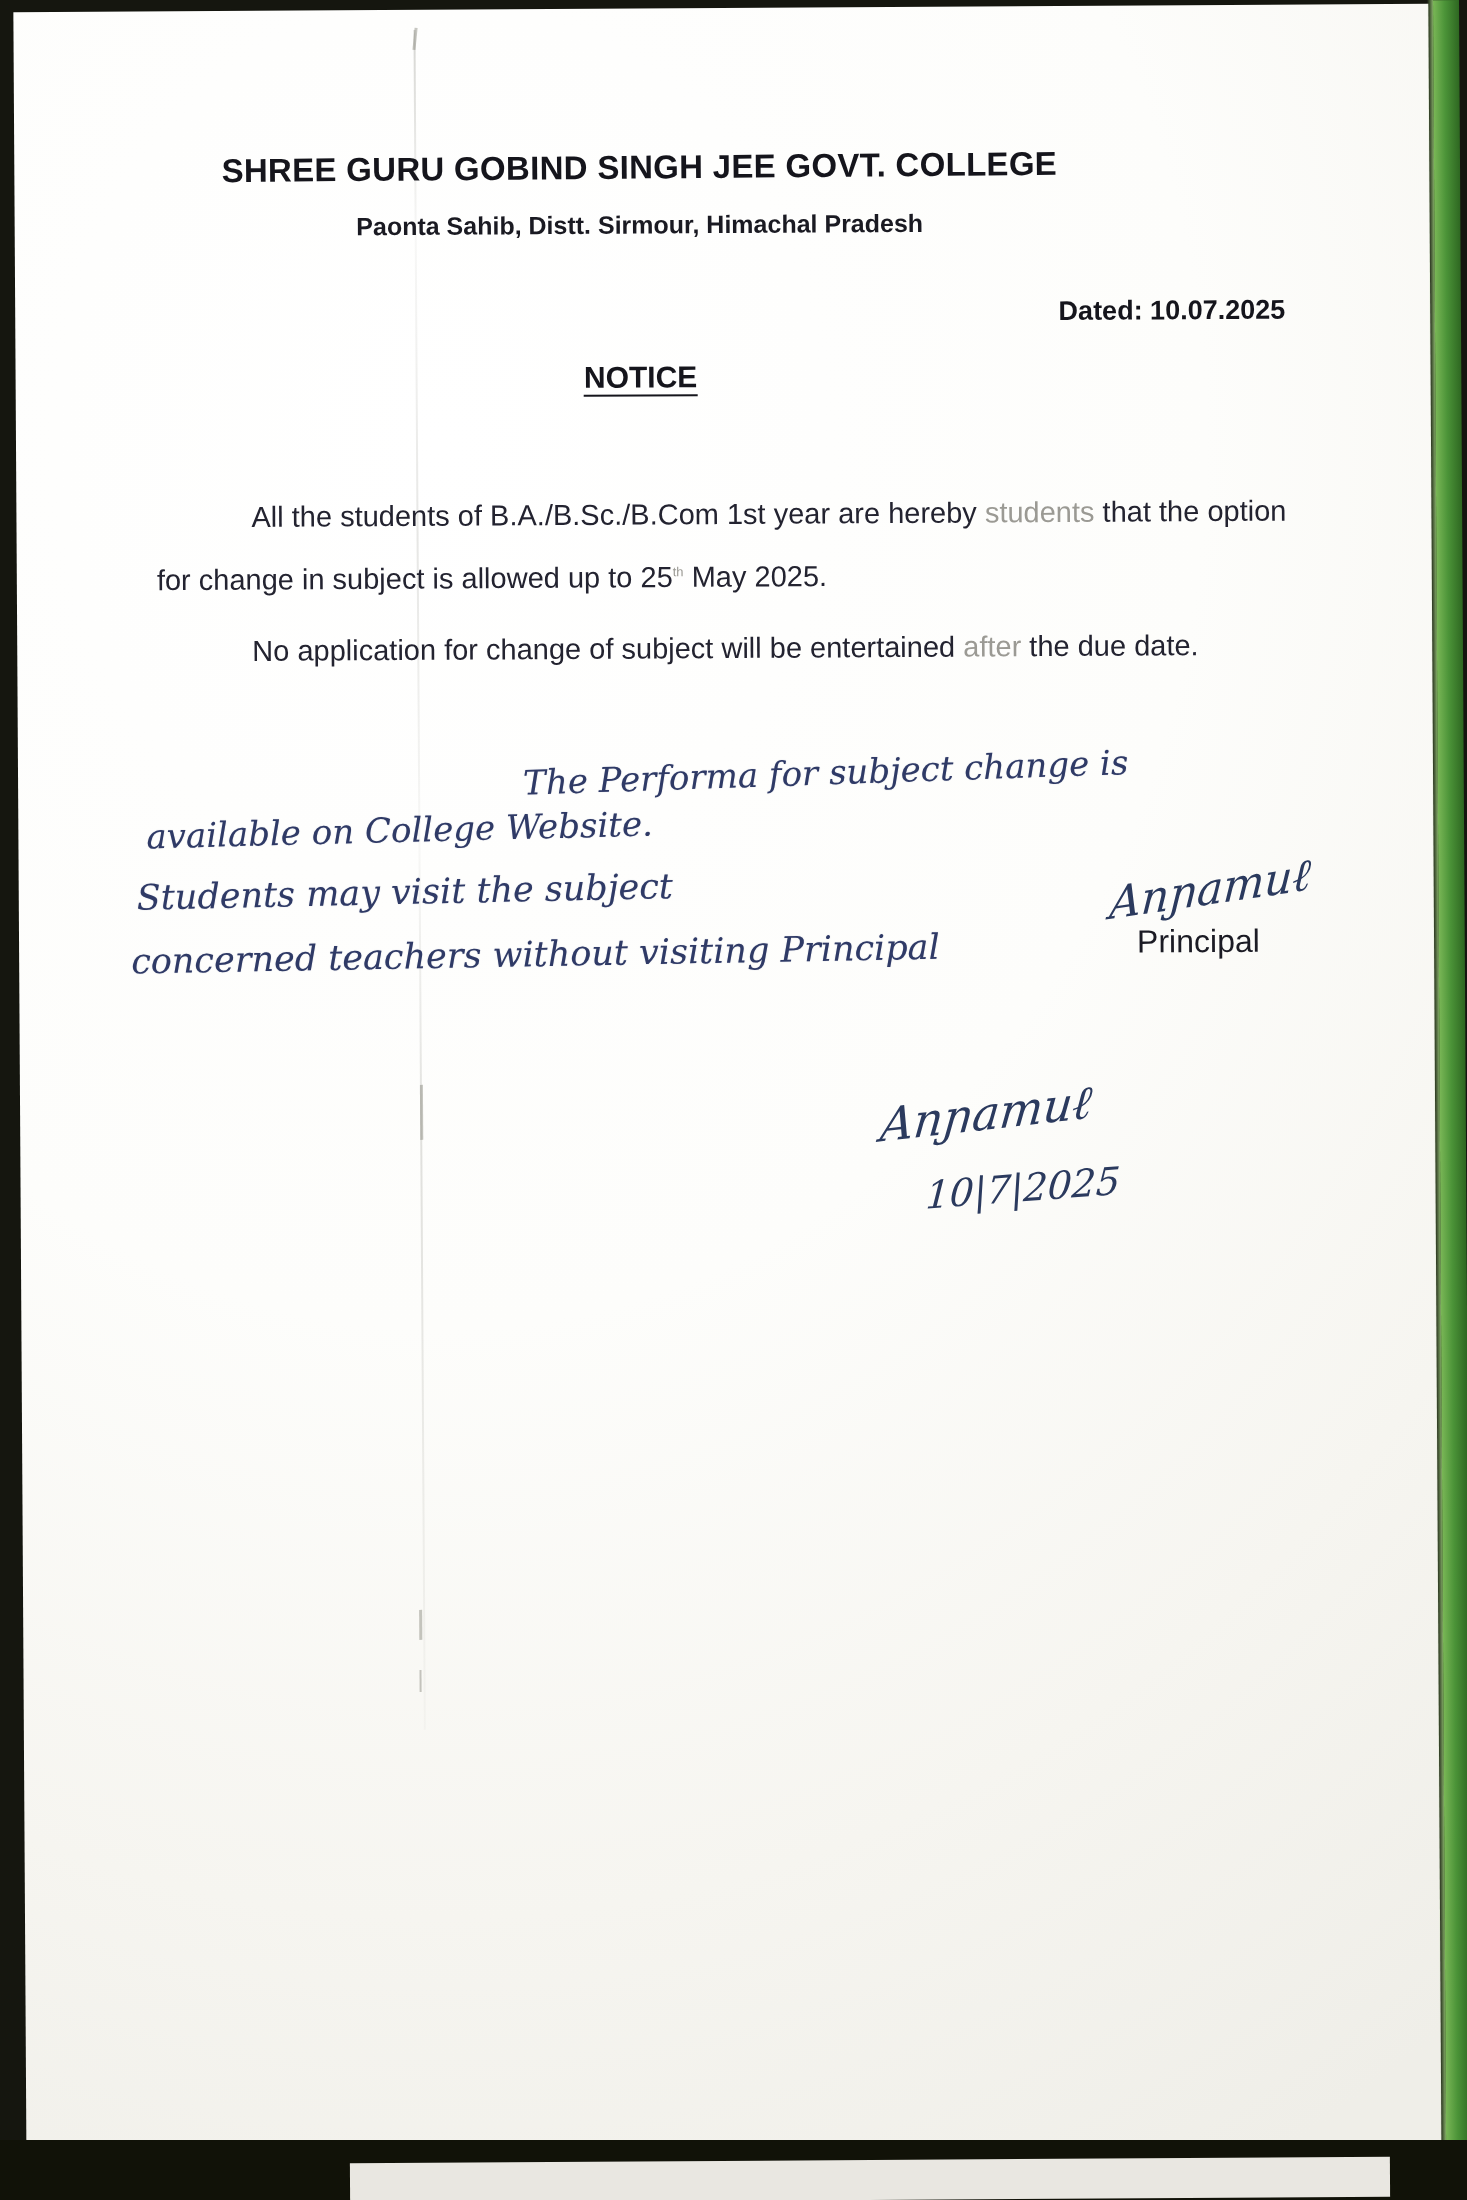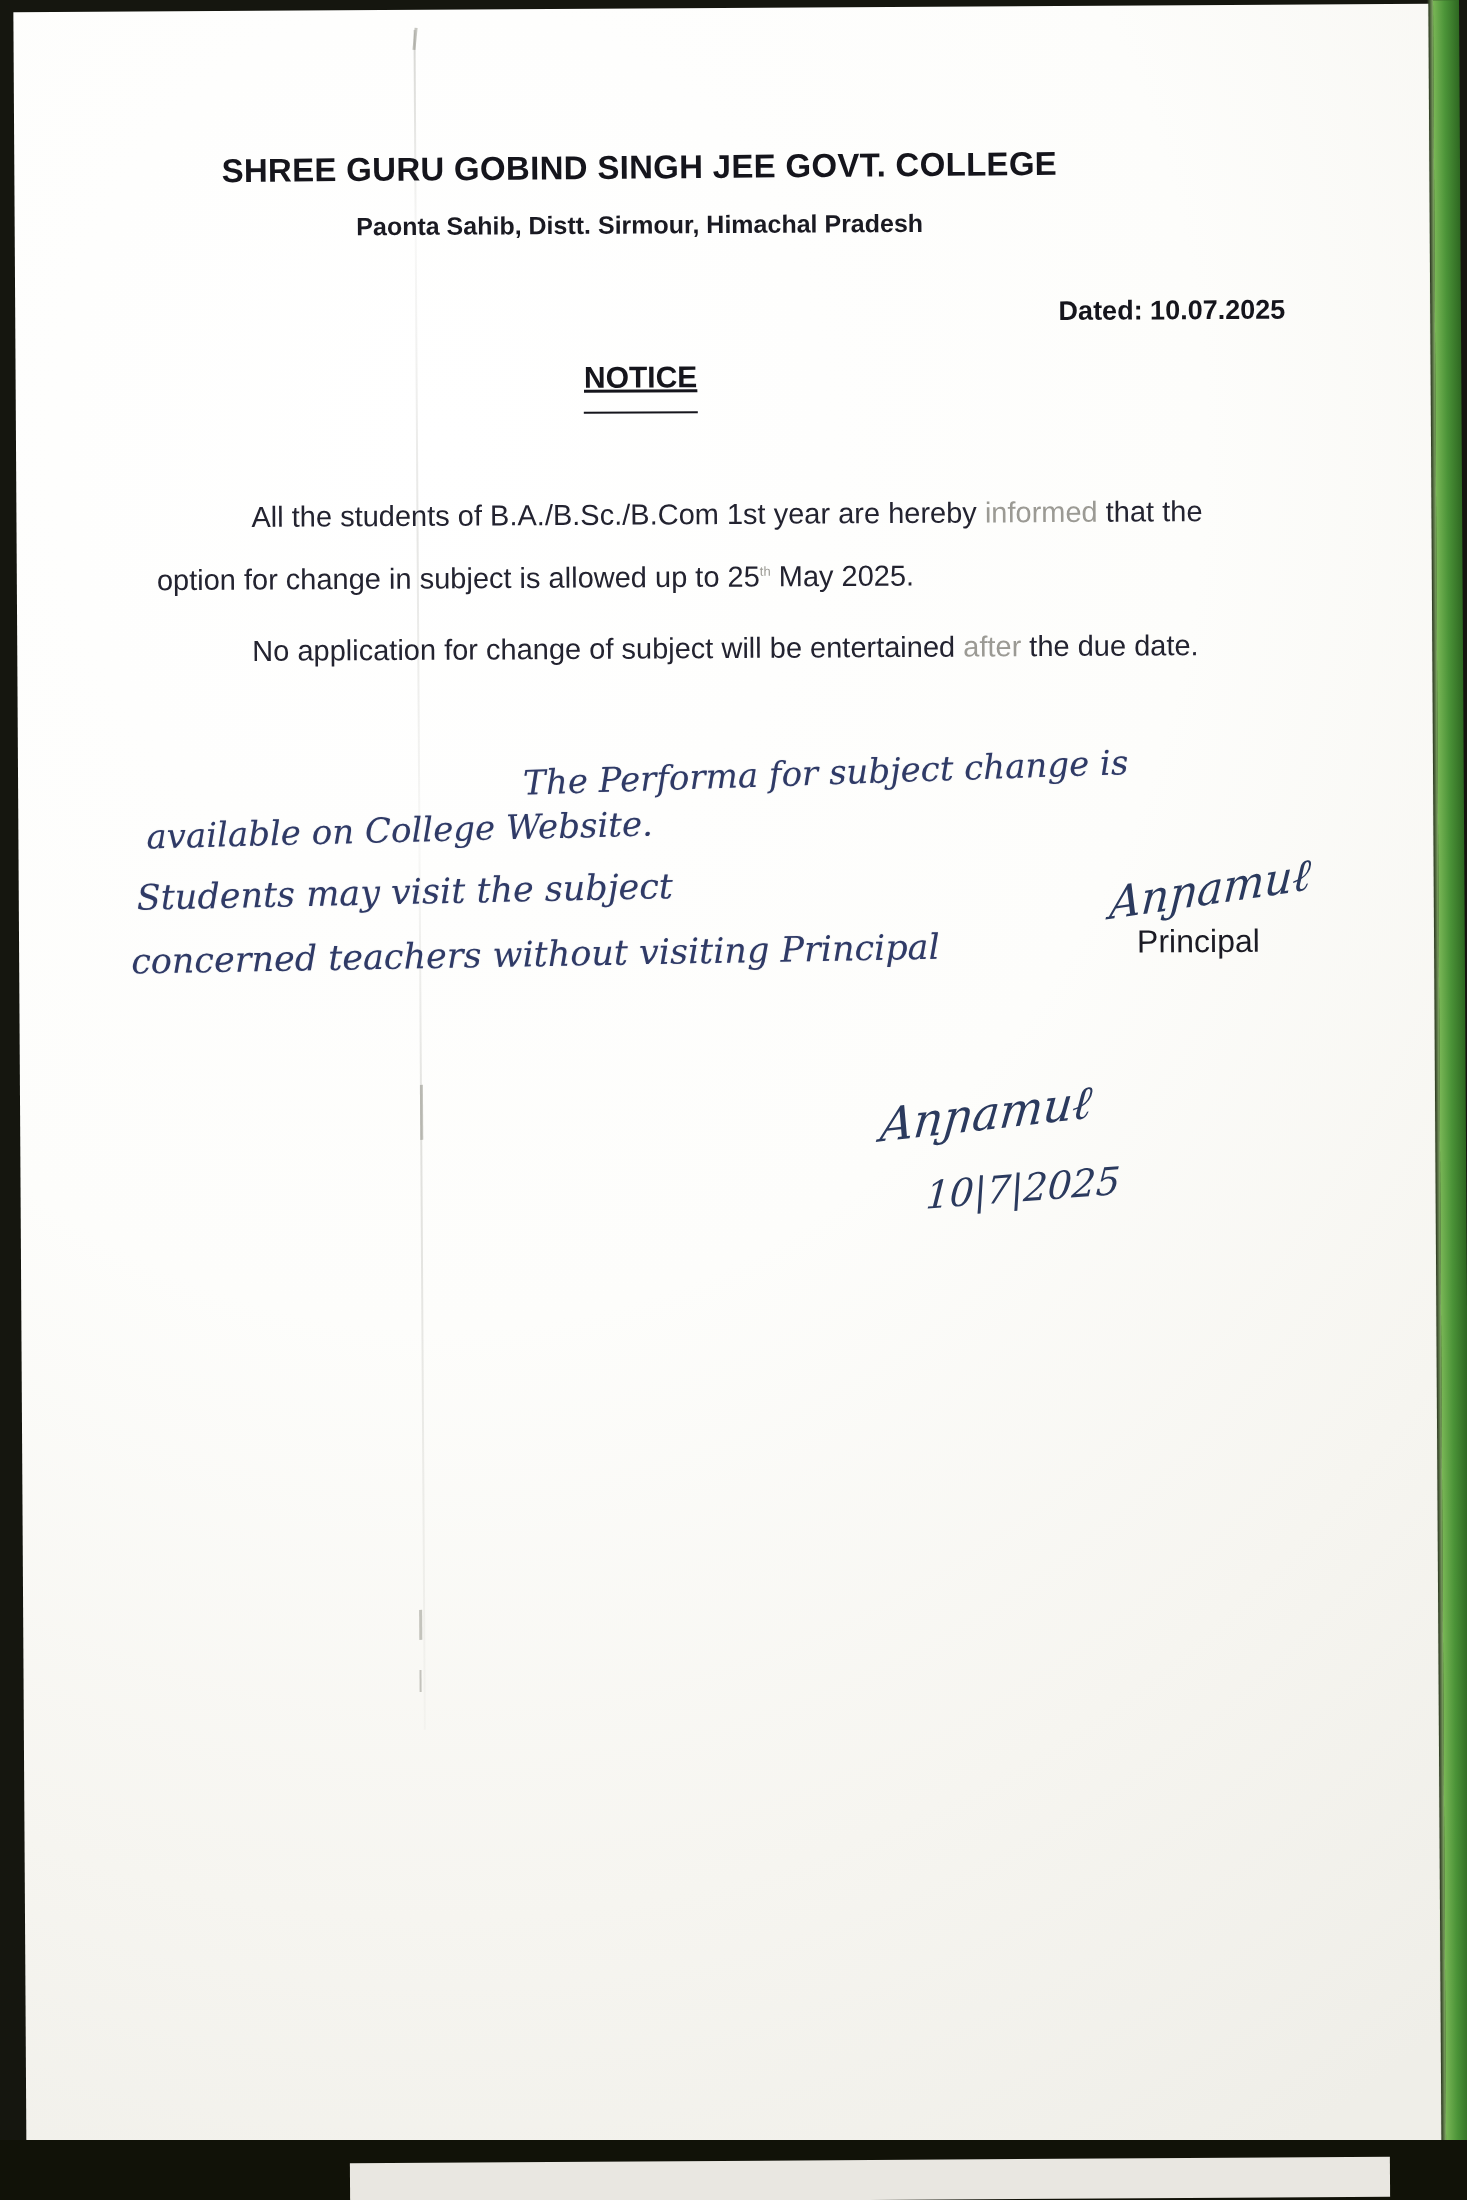--- a/index.html
+++ b/index.html
@@ -123,22 +123,21 @@
     position: absolute;
     left: 0; top: 352px;
     width: 1250px;
     text-align: center;
     font-size: 30px;
     font-weight: bold;
     color: #15151c;
   }
   .notice-title span {
     border-bottom: 2px solid #15151c;
-    padding-bottom: 18px;
-    text-decoration: underline;
+    padding-bottom: 1px;
   }
 
   .body-text {
     position: absolute;
     left: 140px;
     top: 478px;
     width: 1130px;
     font-size: 29px;
     line-height: 57px;
     color: #232330;
@@ -210,21 +209,21 @@
     <div class="content">
 
       <div class="org-name">SHREE GURU GOBIND SINGH JEE GOVT. COLLEGE</div>
       <div class="org-sub">Paonta Sahib, Distt. Sirmour, Himachal Pradesh</div>
       <div class="dated">Dated: 10.07.2025</div>
       <div class="notice-title"><span>NOTICE</span></div>
 
       <div class="body-text">
         <p>
           <span>All the students of B.A./B.Sc./B.Com 1st year are hereby</span>
-          <span class="faded">informed</span><span> that the option  for change in subject is allowed up to</span>
+          <span class="faded">students</span><span> that the option  for change in subject is allowed up to</span>
           <span>25</span><span class="sup">th</span><span> May 2025.</span>
         </p>
         <p>
           <span>No application for change of subject will be entertained</span>
           <span class="faded">after</span><span> the due date.</span>
         </p>
       </div>
 
       <div class="hand h1">The Performa for subject change is</div>
       <div class="hand h2">available on  College  Website.</div>

